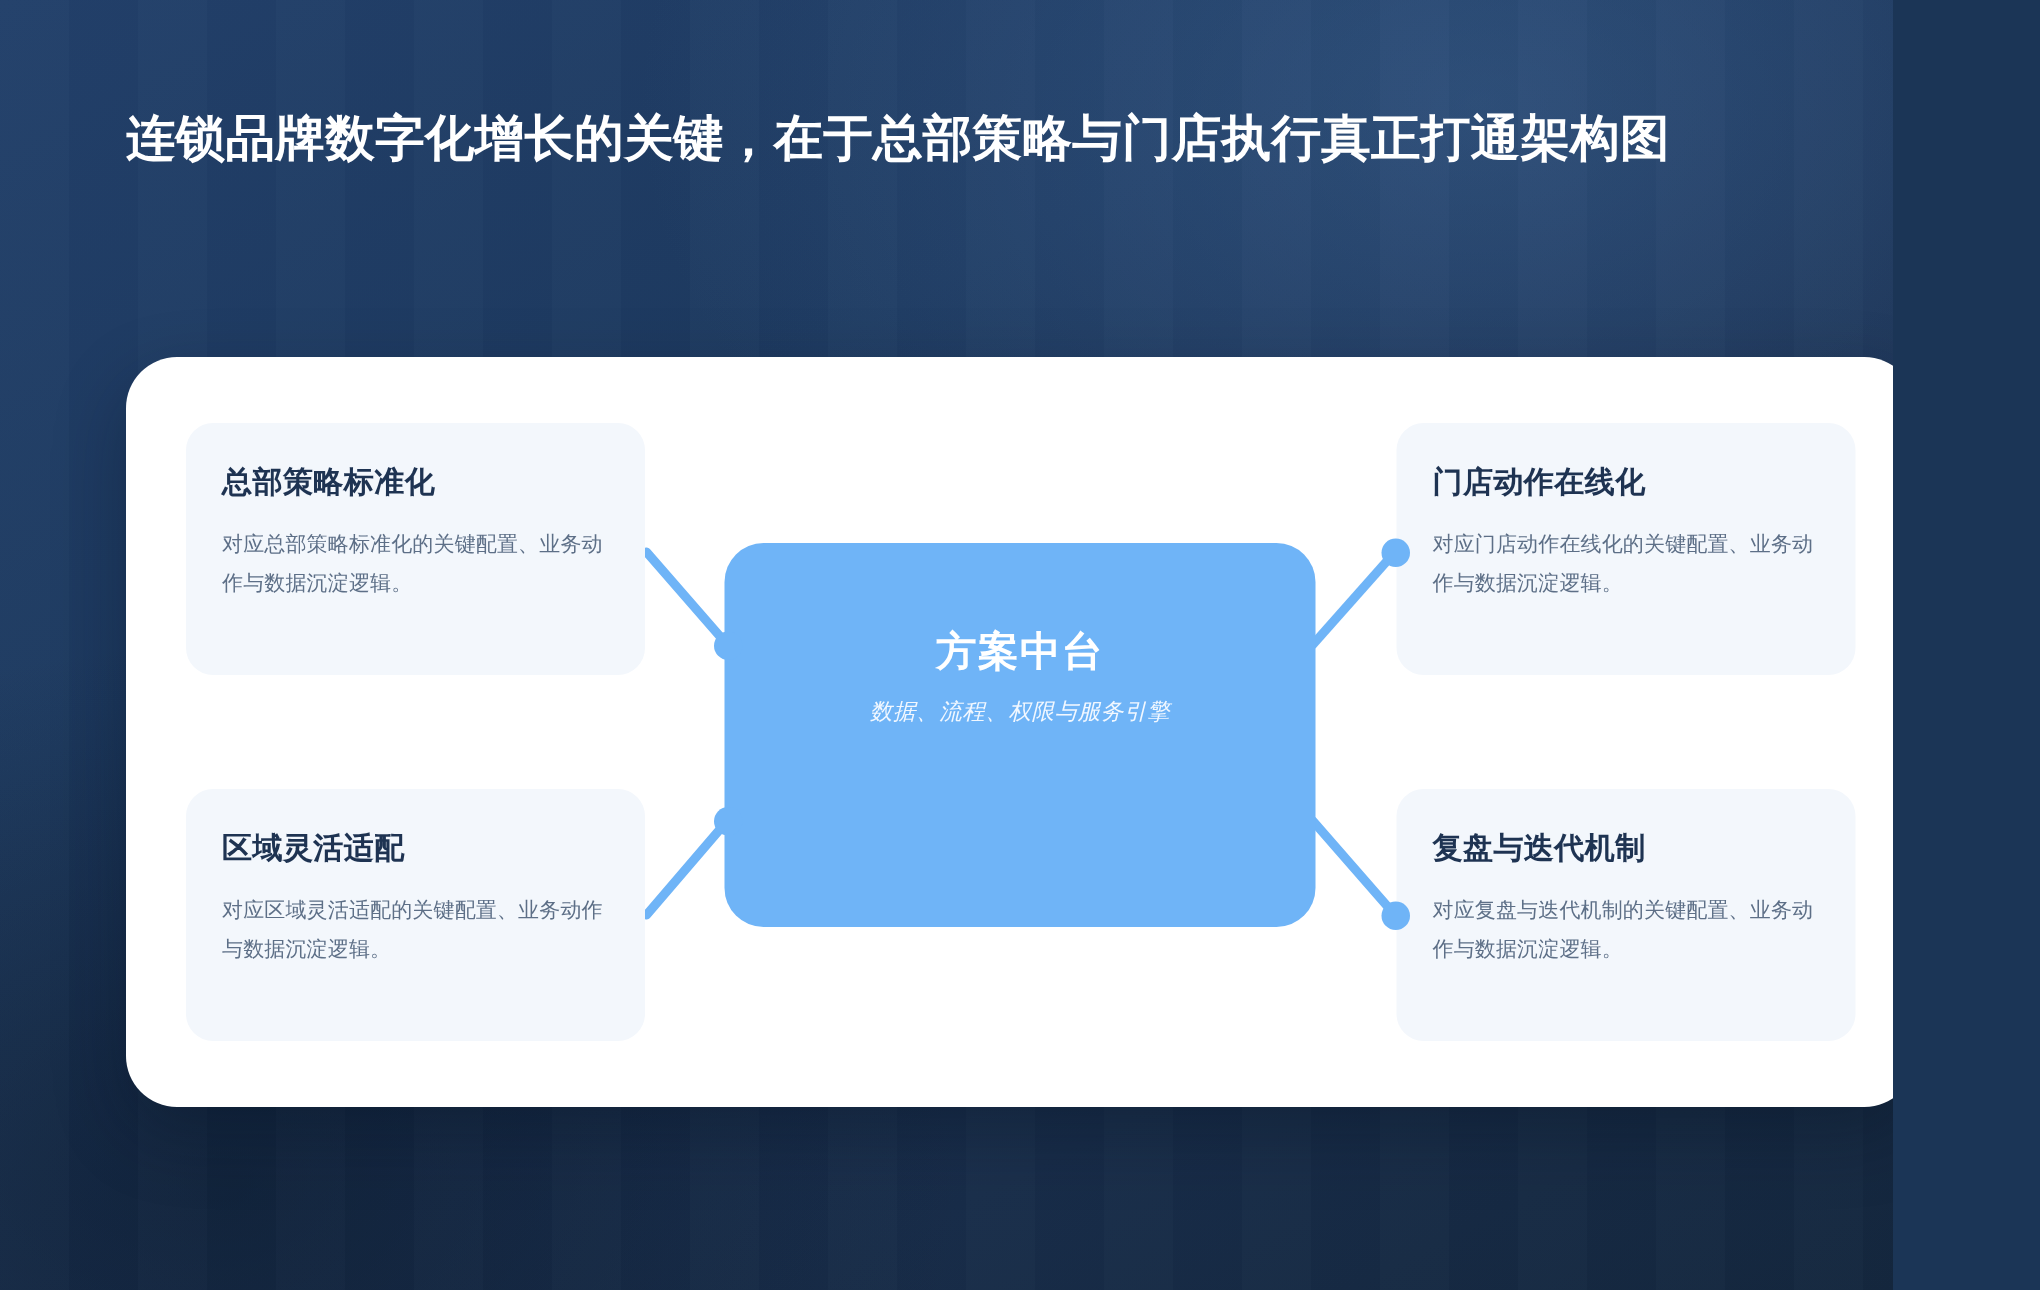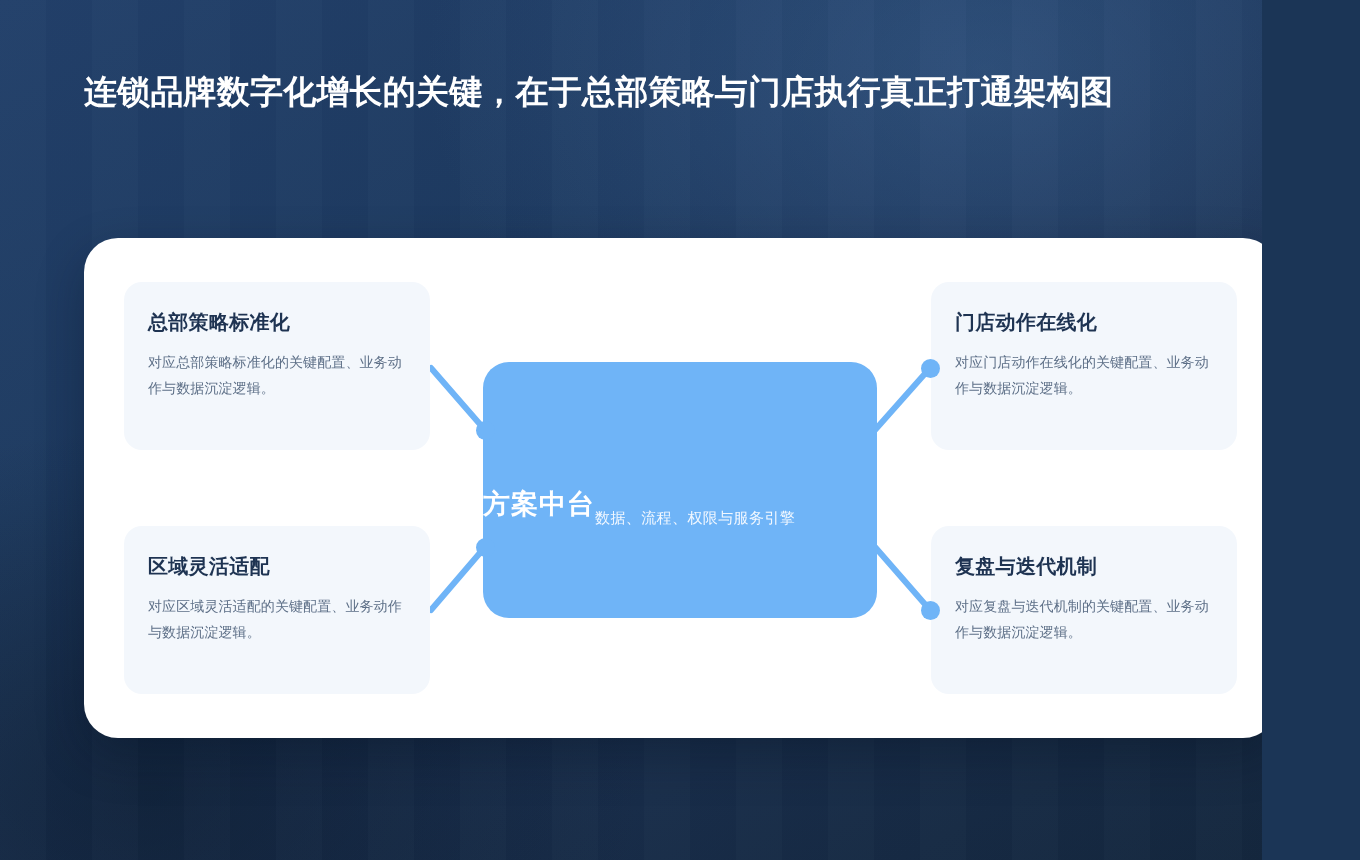--- a/index.html
+++ b/index.html
@@ -94,38 +94,40 @@
   
   #hub {
     position: absolute;
     left: 399px;
     top: 124px;
     width: 394px;
     height: 256px;
     background: #6fb4f7;
     border-radius: 26px;
     display: flex;
+    flex-direction: column;
     align-items: center;
     justify-content: flex-start;
-    padding-top: 28px;
+    padding-top: 54px;
     box-sizing: border-box;
   }
   #hub-title {
     font-size: 27px;
     font-weight: bold;
     color: #ffffff;
     line-height: 36px;
     letter-spacing: 1px;
   }
   #hub-subtitle {
-    margin-top: 28px;
+    margin-top: 12px;
     font-size: 15px;
     color: #f2f8ff;
     line-height: 22px;
     letter-spacing: .4px;
+    font-style: italic;
   }
 
   
   .branch-card {
     position: absolute;
     width: 306px;
     background: #f3f7fc;
     border-radius: 18px;
     box-sizing: border-box;
     padding: 26px 24px 30px 24px;

